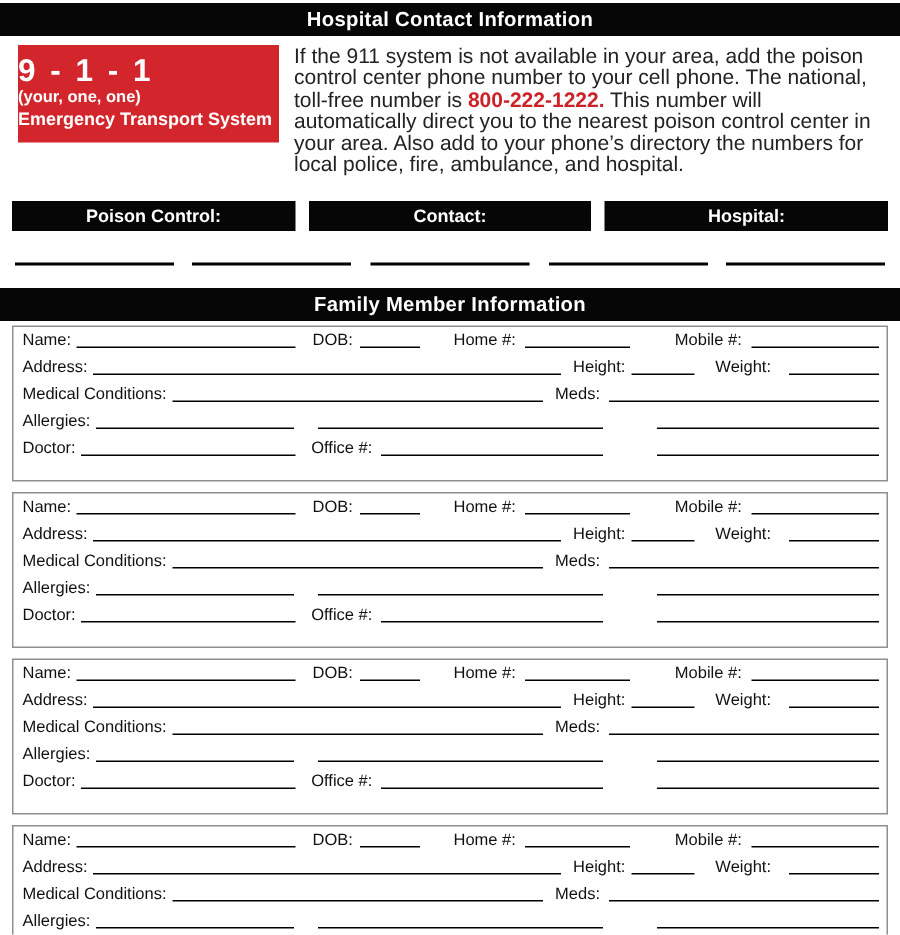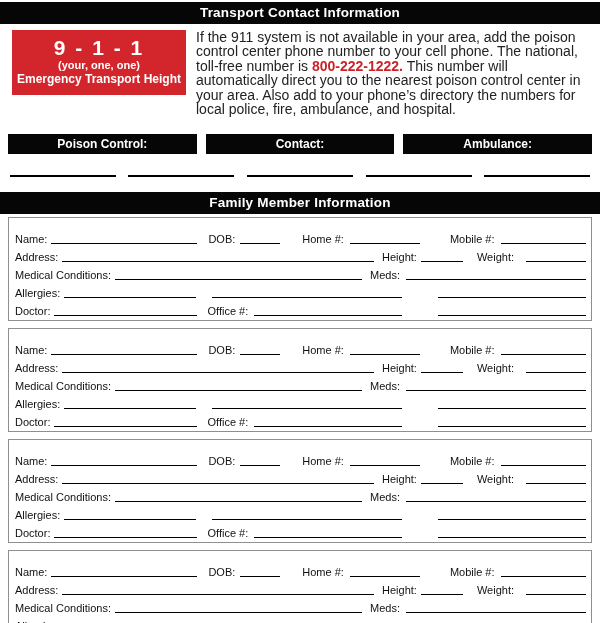--- a/index.html
+++ b/index.html
@@ -13,67 +13,67 @@
   .bar {
     background:#060606; color:#fff; font-weight:bold;
     text-align:center; height:22px; line-height:22px; font-size:13.5px;
     letter-spacing:0.2px;
   }
   .top-bar { margin-top:2px; }
   
   .intro { display:flex; margin:6px 8px 0 12px; }
   .badge {
     width:174px; height:65px; background:#d2262c; color:#fff;
-    text-align:center; font-weight:bold; padding-top:7px; flex:none;
+    font-weight:bold; padding-top:7px; flex:none;
   }
   .badge-num { font-size:21px; letter-spacing:2px; line-height:22px; }
   .badge-sub { font-size:11px; line-height:13px; }
   .badge-sys { font-size:12px; line-height:15px; }
   .intro-text { flex:1; margin-left:10px; font-size:14px; line-height:14.4px; color:#222; }
   .phone { color:#cc2127; font-weight:bold; }
   
   .contacts { display:flex; gap:9px; margin:18px 8px 0; }
   .contact-box {
     flex:1; background:#060606; color:#fff; font-weight:bold;
     font-size:12px; text-align:center; height:20px; line-height:20px;
   }
   .blank-row { display:flex; gap:9px; margin:21px 8px 0; }
   .blank-cell { flex:1; display:flex; justify-content:center; }
   .blank-line { width:106px; height:2px; background:#000; }
   .family-bar { margin-top:15px; }
   
   .members { margin:3px 8px 0; }
   .member {
     border:1px solid #8f8f8f; height:104px; margin-bottom:7px;
-    padding:12px 5px 0 6px; font-size:11px; color:#111;
+    padding:0 5px 0 6px; font-size:11px; color:#111;
   }
   .frow { display:flex; align-items:flex-start; height:18px; line-height:18px; white-space:nowrap; }
   .lbl { flex:none; }
   .ln { display:inline-block; height:14px; border-bottom:1.5px solid #000; flex:none; }
   .grow { flex:1 1 auto; }
   .push-right { margin-left:auto; }
 </style>
 </head>
 <body>
 
-<div class="bar top-bar">Transport Contact Information</div>
+<div class="bar top-bar">Hospital Contact Information</div>
 
 <div class="intro">
   <div class="badge" style="background: rgb(210, 38, 44);">
     <div class="badge-num">9 - 1 - 1</div>
     <div class="badge-sub">(your, one, one)</div>
-    <div class="badge-sys">Emergency Transport Height</div>
+    <div class="badge-sys">Emergency Transport System</div>
   </div>
   <div class="intro-text"><span>If the 911 system is not available in your area, add the poison control center phone number to your cell phone. The national, toll-free number is </span><span class="phone" style="color: rgb(204, 33, 39);">800-222-1222.</span><span> This number will automatically direct you to the nearest poison control center in your area. Also add to your phone’s directory the numbers for local police, fire, ambulance, and hospital.</span></div>
 </div>
 
 <div class="contacts">
   <div class="contact-box">Poison Control:</div>
   <div class="contact-box">Contact:</div>
-  <div class="contact-box">Ambulance:</div>
+  <div class="contact-box">Hospital:</div>
 </div>
 
 <div class="blank-row">
   <div class="blank-cell">
       <div class="blank-line"></div>
     </div>
   <div class="blank-cell">
       <div class="blank-line"></div>
     </div>
   <div class="blank-cell">

